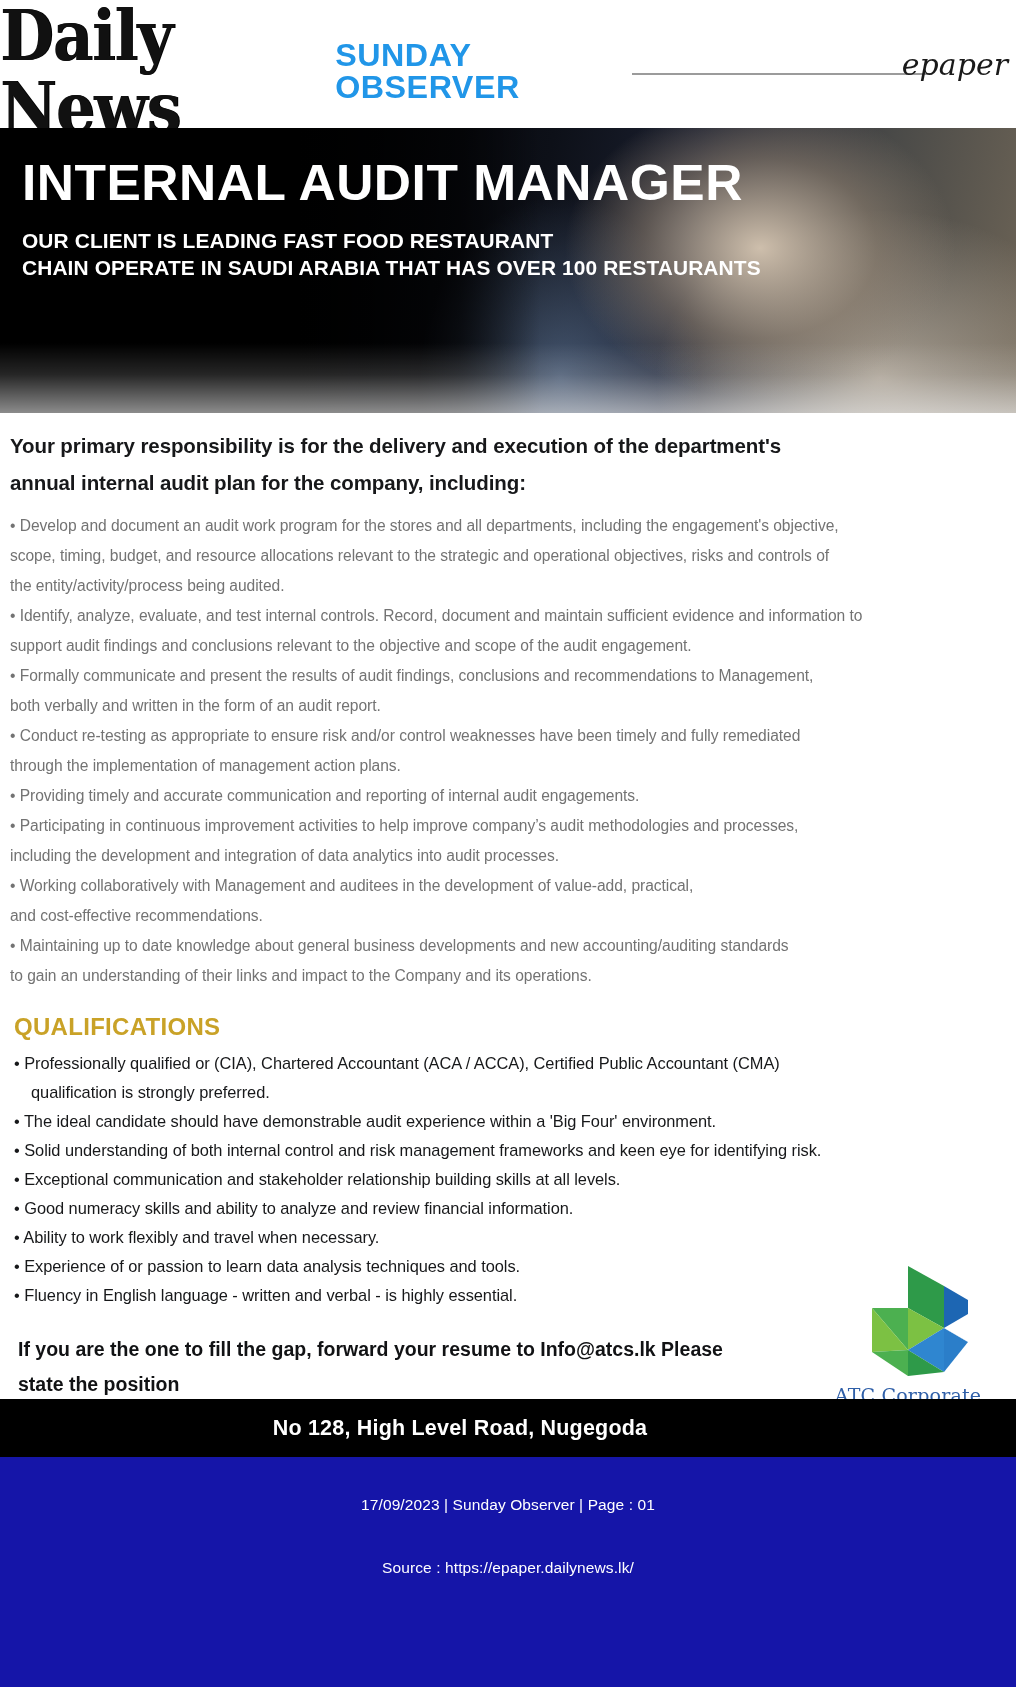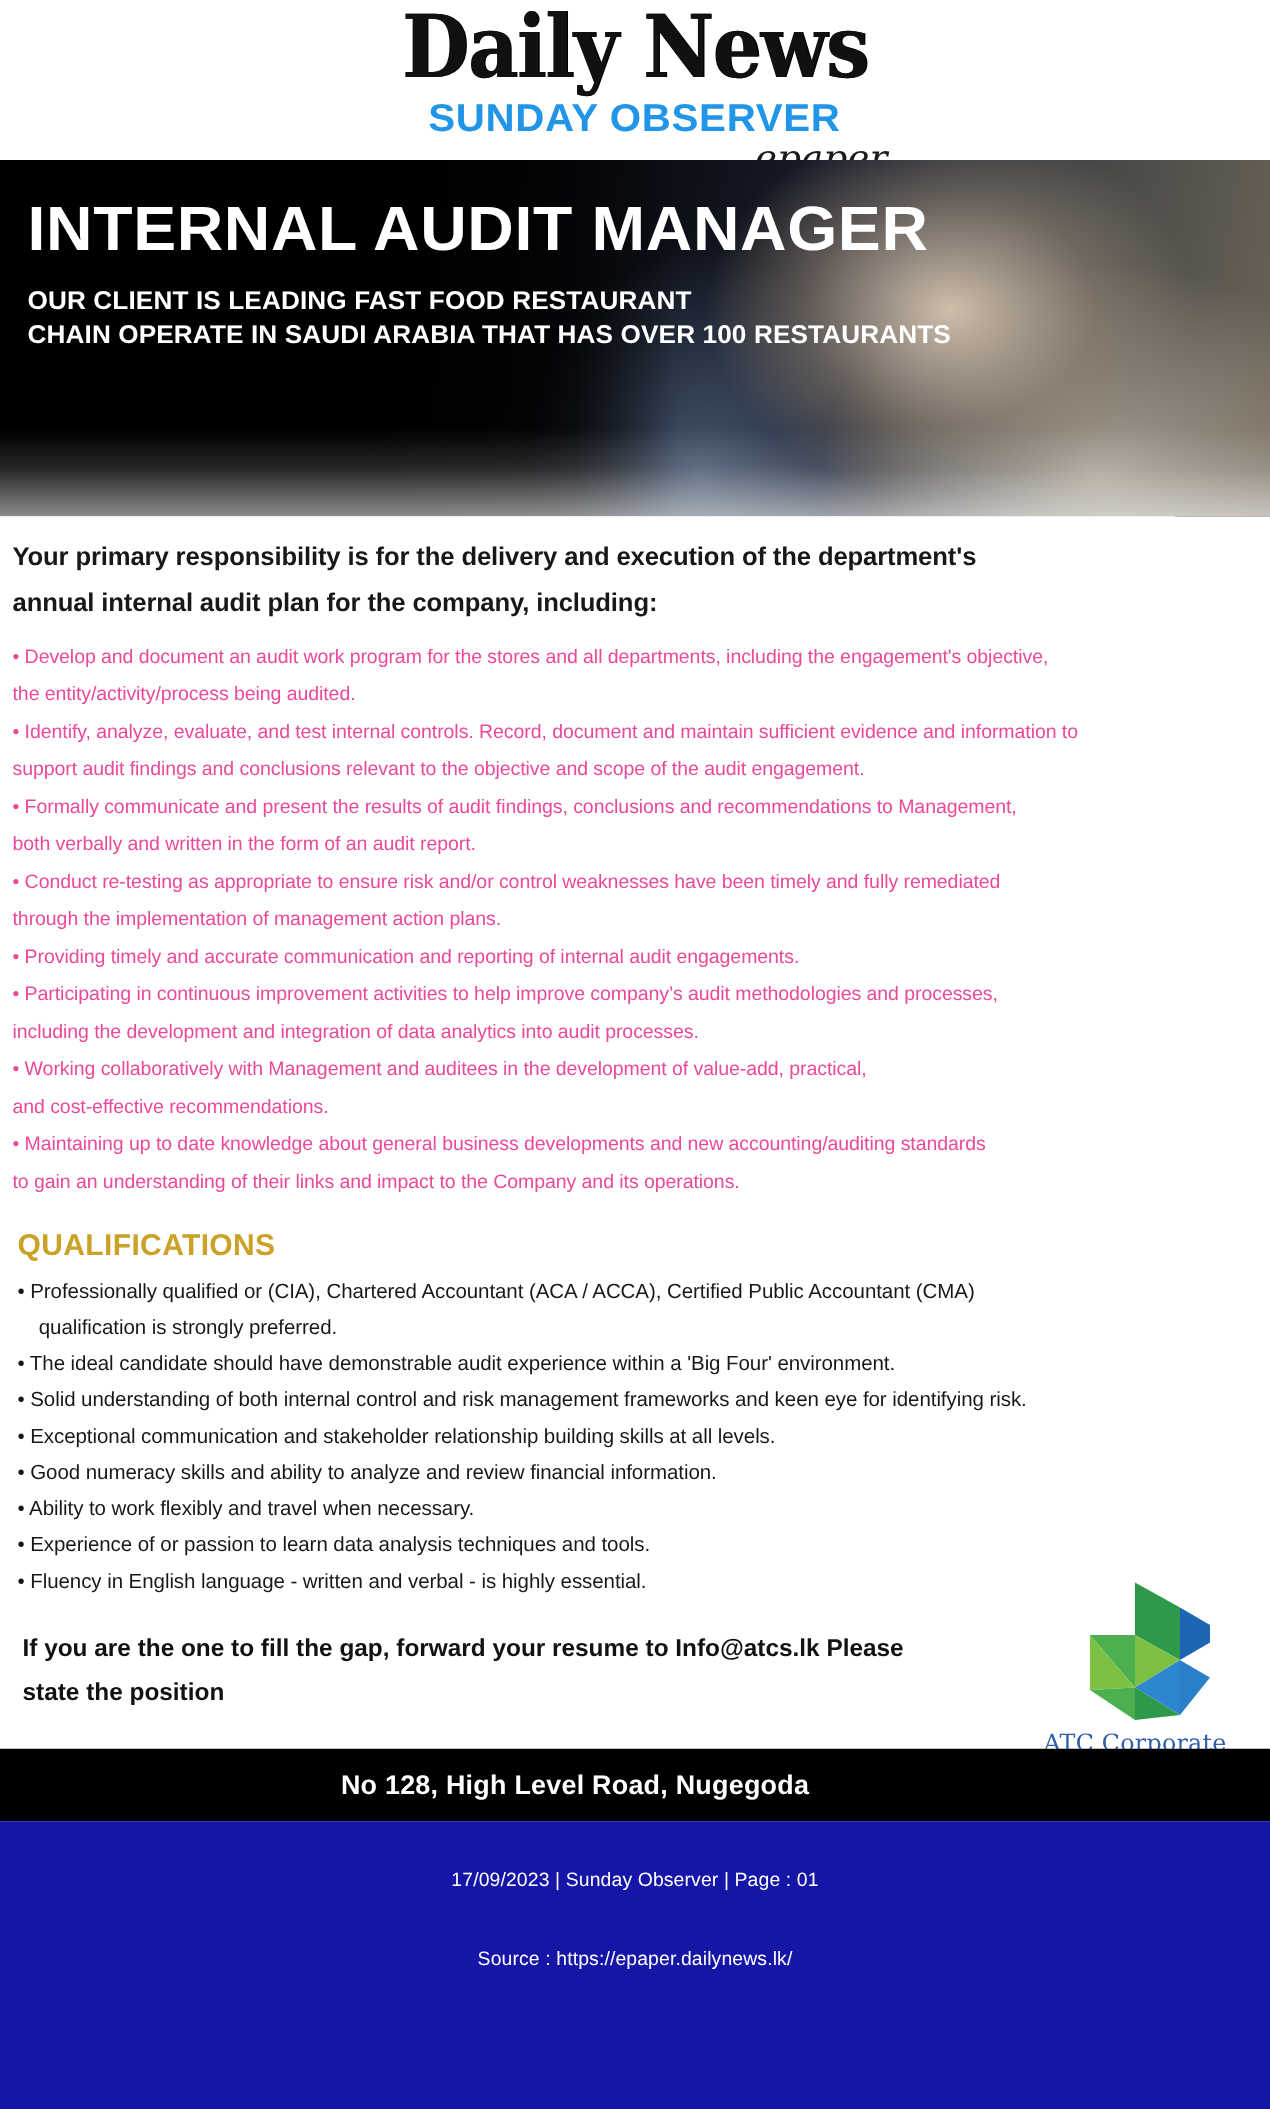--- a/index.html
+++ b/index.html
@@ -19,21 +19,21 @@
     height: 1687px;
     background: #ffffff;
   }
 
   
   .masthead {
     position: relative;
     height: 128px;
     background: #ffffff;
     display: flex;
-    flex-direction: column;
+    flex-direction: row;
     align-items: center;
     justify-content: flex-start;
     padding-top: 2px;
     box-sizing: border-box;
   }
   .masthead-title {
     font-family: "DejaVu Serif", serif;
     font-weight: bold;
     font-size: 62px;
     line-height: 64px;
@@ -155,21 +155,21 @@
     letter-spacing: -0.1px;
   }
   .resp-list {
     margin: 10px 0 0 0;
     padding: 0 14px 0 10px;
   }
   .resp-line {
     font-family: "Liberation Sans", sans-serif;
     font-size: 15.6px;
     line-height: 30px;
-    color: #ec4899;
+    color: #737373;
     letter-spacing: -0.05px;
     white-space: nowrap;
   }
 
   .qual-heading {
     margin: 22px 0 8px 14px;
     font-family: "Liberation Sans", sans-serif;
     font-weight: bold;
     font-size: 24px;
     line-height: 28px;
@@ -304,20 +304,21 @@
 
   <div class="body-wrap">
 
     <div class="intro">
       <div class="intro-line">Your primary responsibility is for the delivery and execution of the department's</div>
       <div class="intro-line">annual internal audit plan for the company, including:</div>
     </div>
 
     <div class="resp-list">
       <div class="resp-line">• Develop and document an audit work program for the stores and all departments, including the engagement's objective,</div>
+      <div class="resp-line">scope, timing, budget, and resource allocations relevant to the strategic and operational objectives, risks and controls of</div>
       <div class="resp-line">the entity/activity/process being audited.</div>
       <div class="resp-line">• Identify, analyze, evaluate, and test internal controls. Record, document and maintain sufficient evidence and information to</div>
       <div class="resp-line">support audit findings and conclusions relevant to the objective and scope of the audit engagement.</div>
       <div class="resp-line">• Formally communicate and present the results of audit findings, conclusions and recommendations to Management,</div>
       <div class="resp-line">both verbally and written in the form of an audit report.</div>
       <div class="resp-line">• Conduct re-testing as appropriate to ensure risk and/or control weaknesses have been timely and fully remediated</div>
       <div class="resp-line">through the implementation of management action plans.</div>
       <div class="resp-line">• Providing timely and accurate communication and reporting of internal audit engagements.</div>
       <div class="resp-line">• Participating in continuous improvement activities to help improve company’s audit methodologies and processes,</div>
       <div class="resp-line">including the development and integration of data analytics into audit processes.</div>

